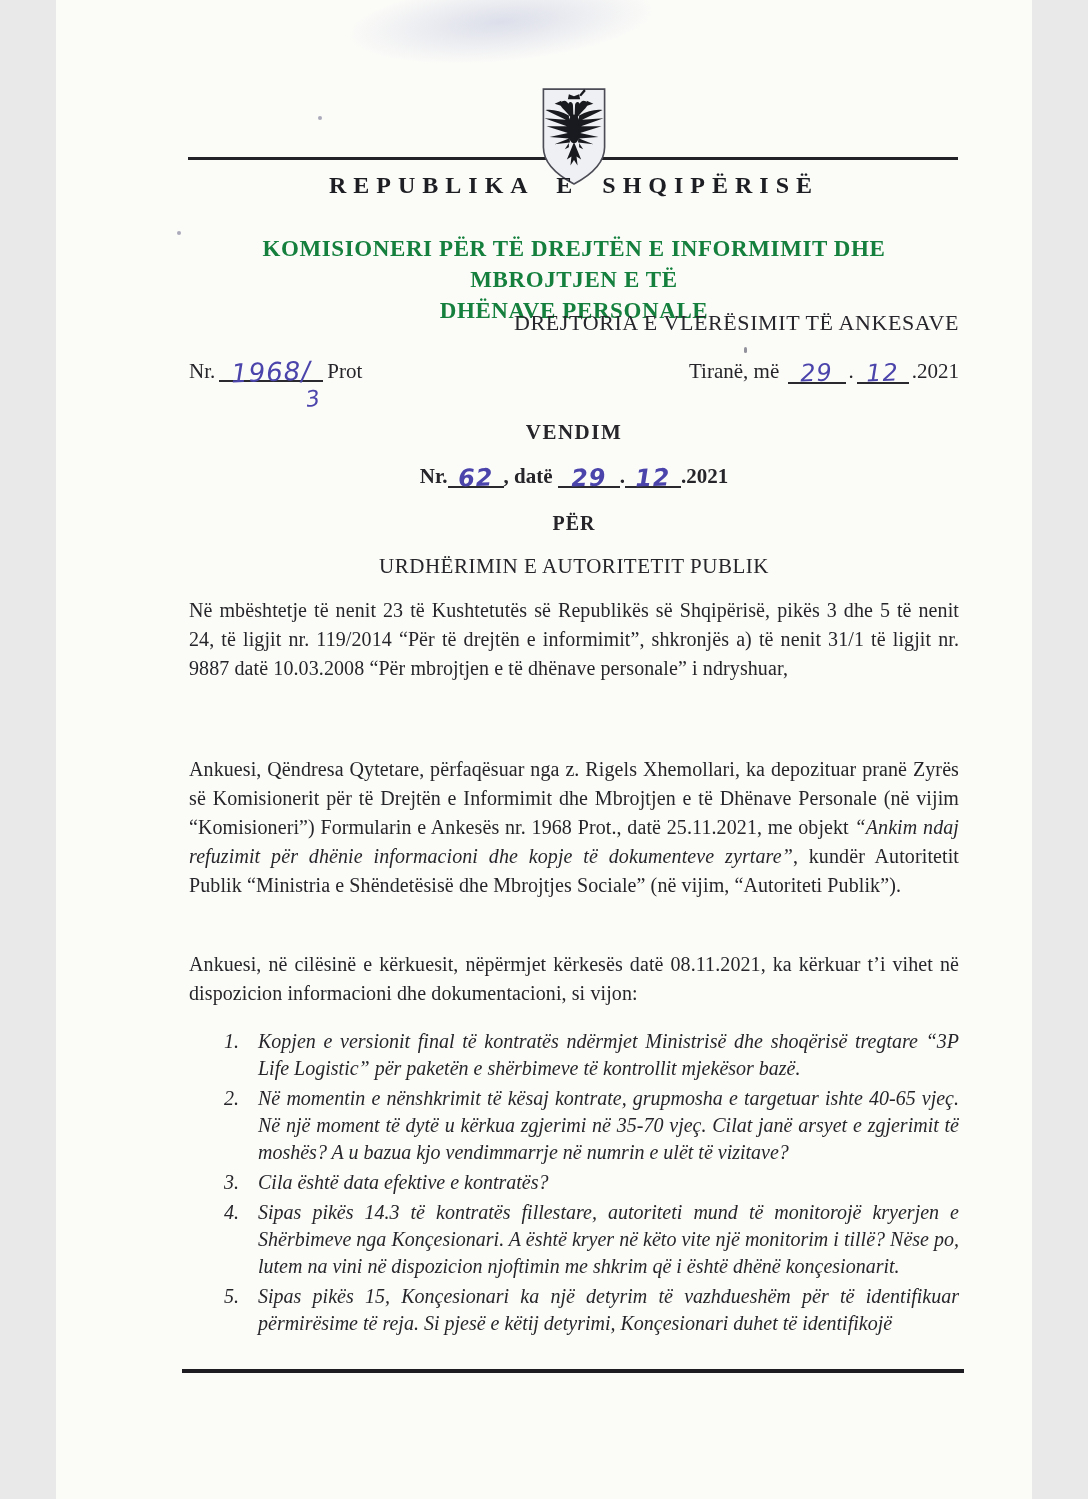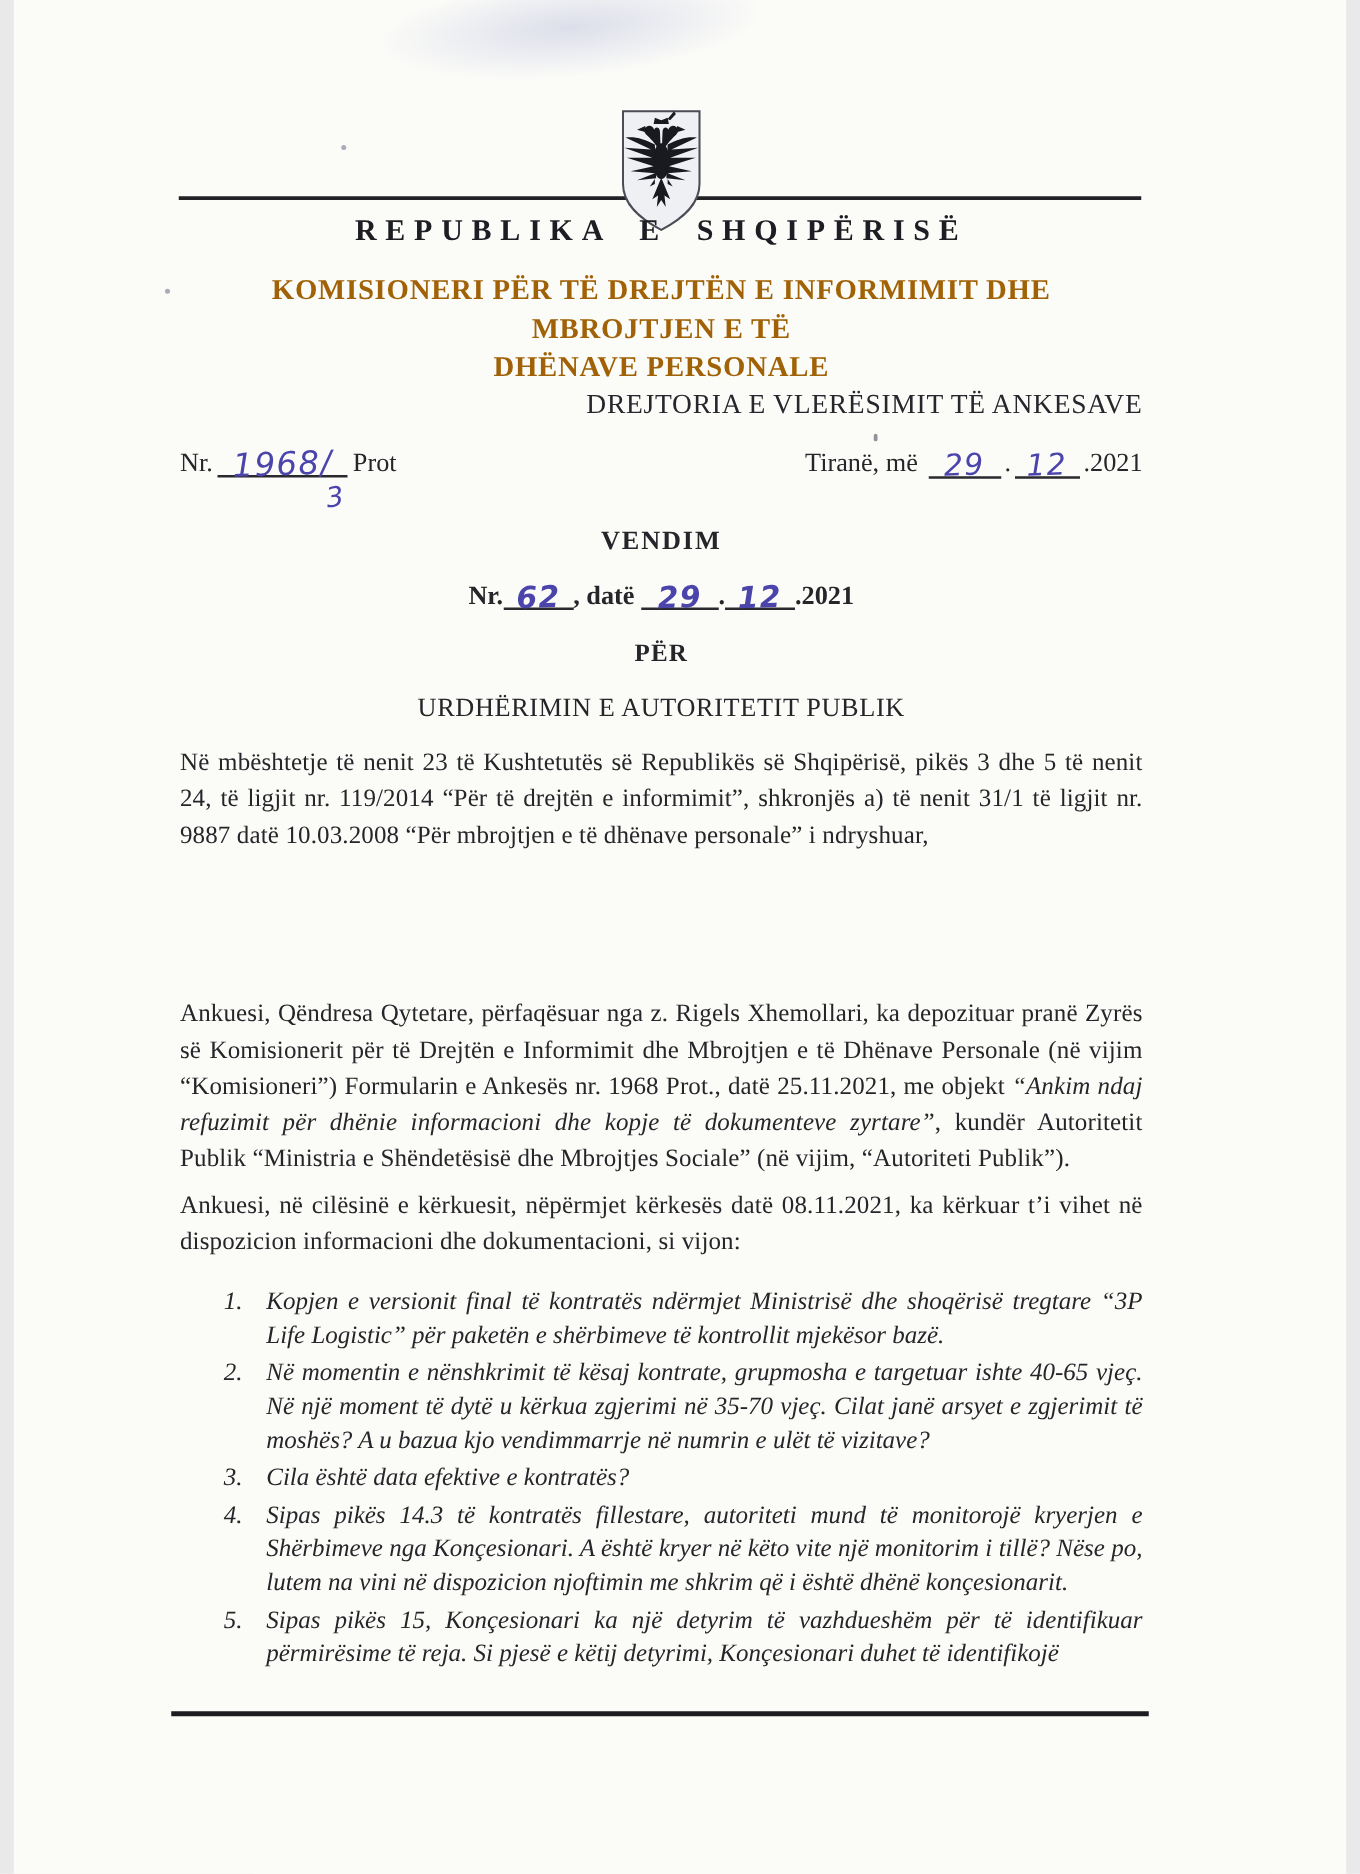--- a/index.html
+++ b/index.html
@@ -1,19 +1,19 @@
 <!DOCTYPE html>
 <html><head>
 <meta charset="utf-8">
 <style>
   html,body{margin:0;padding:0;}
   body{background:#e9e9e9;}
   .page{
     position:relative;
-    width:1066px;height:1499px;
+    width:976px;height:1499px;
     margin:0 auto;
     background:#fbfbf8;
     font-family:"Liberation Serif","DejaVu Serif",serif;
     color:#26262a;
     overflow:hidden;
   }
   .abs{position:absolute;}
   .col{left:133px;width:770px;}
   .center{text-align:center;}
   .justify{text-align:justify;}
@@ -24,21 +24,21 @@
     transform:rotate(-5deg);}
   .speck{width:4px;height:4px;border-radius:50%;background:rgba(70,70,110,0.45);}
   .speck1{left:262px;top:116px;}
   .speck2{left:121px;top:231px;}
   .speck3{left:688px;top:347px;width:3px;height:6px;border-radius:2px;background:rgba(60,60,80,0.55);}
 
   
   .emblem{left:481px;top:86px;}
   .rule-top{left:132px;top:157px;width:770px;height:3px;background:#232327;}
   .republic{top:172px;font-size:24px;font-weight:600;letter-spacing:7px;word-spacing:10px;color:#1d1e23;}
-  .commissioner{top:216px;font-size:23px;font-weight:700;line-height:31px;letter-spacing:0.6px;color:#a16207;}
+  .commissioner{top:233px;font-size:23px;font-weight:700;line-height:31px;letter-spacing:0.6px;color:#15803d;}
   .directorate1{top:281px;font-size:22px;line-height:28px;letter-spacing:0.6px;color:#26262c;}
   .directorate2{top:309px;font-size:22px;line-height:28px;letter-spacing:0.6px;color:#26262c;text-align:right;}
 
   
   .proto-row{top:356px;display:flex;justify-content:space-between;align-items:baseline;font-size:21px;}
   .blank{display:inline-block;border-bottom:2px solid #2a2a2e;text-align:center;position:relative;vertical-align:baseline;height:24px;}
   .hw{font-family:"DejaVu Sans",sans-serif;font-style:italic;color:#4b44ab;letter-spacing:1px;}
   .blank .hw{display:inline-block;font-size:24px;transform:rotate(-2deg) translateY(3px);line-height:1;}
   .blank-proto{width:104px;margin:0 4px;}
   .blank-proto .hw{font-size:26px;}
@@ -50,21 +50,21 @@
   .vendim{top:420px;font-size:21px;font-weight:700;letter-spacing:1.5px;}
   .decision-nr{top:463px;font-size:21px;font-weight:700;}
   .decision-nr .blank{height:23px;}
   .per{top:512px;font-size:20px;font-weight:700;letter-spacing:1px;}
   .subject{top:554px;font-size:21px;font-weight:400;letter-spacing:0.5px;}
 
   
   .bodytext{font-size:20px;line-height:29px;letter-spacing:0.1px;color:#26262a;}
   .intro{top:596px;}
   .konstatova{top:712px;font-size:21px;font-weight:700;letter-spacing:0.5px;}
-  .p1{top:797px;}
+  .p1{top:755px;}
   .p2{top:950px;}
   .it{font-style:italic;}
 
   
   .req-list{top:1028px;left:168px;width:735px;font-size:20px;line-height:27px;font-style:italic;}
   .req-item{display:flex;margin-bottom:3px;}
   .req-num{width:34px;flex:0 0 34px;}
   .req-text{flex:1;text-align:justify;}
 
   

